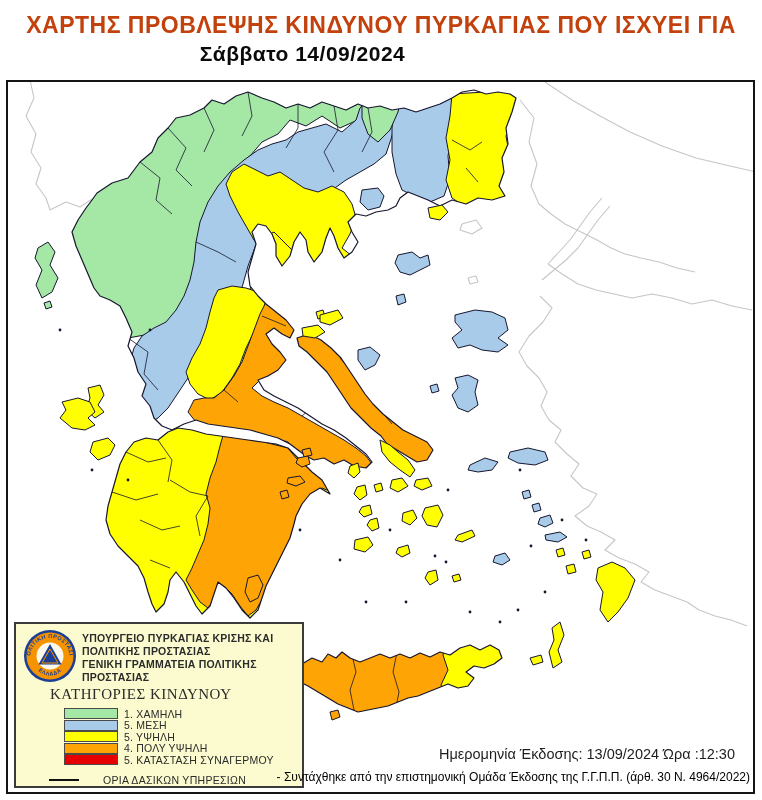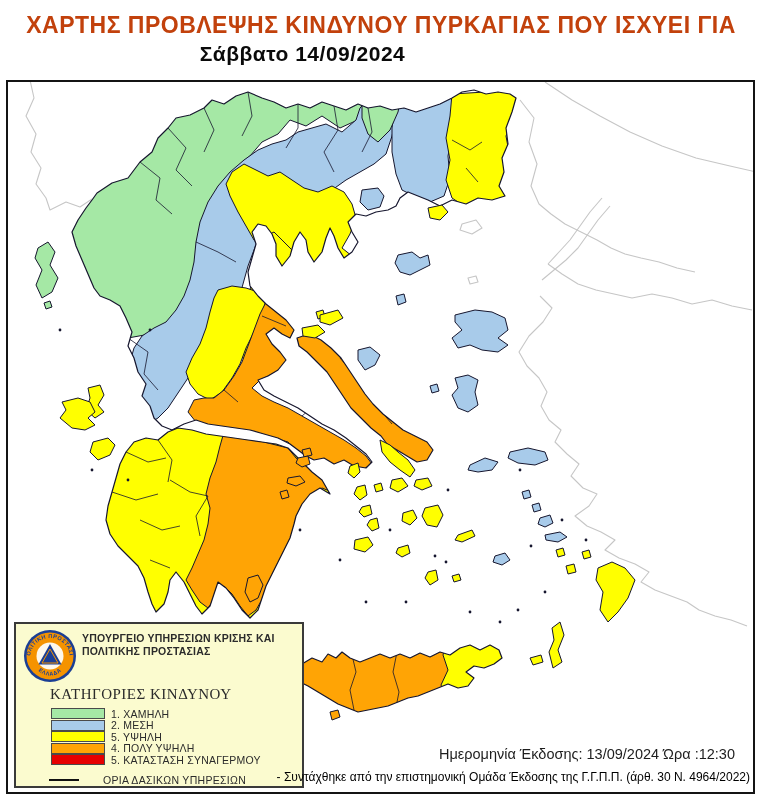--- a/index.html
+++ b/index.html
@@ -26,21 +26,21 @@
   }
   .logo{position:absolute;left:7px;top:5px;width:54px;height:54px;}
   .ministry{
     position:absolute;left:66px;top:8px;width:220px;
     font-size:10.5px;font-weight:bold;color:#2b2b2b;line-height:13px;letter-spacing:0.2px;
   }
   .legend-heading{
     position:absolute;left:34px;top:62px;
     font-size:15px;color:#2b2b2b;letter-spacing:0.5px;font-family:Liberation Serif, serif;
   }
-  .legend-rows{position:absolute;left:35px;top:84px;width:250px;}
+  .legend-rows{position:absolute;left:48px;top:84px;width:250px;}
   .legend-row{display:flex;align-items:center;height:11.5px;margin-bottom:0;}
   .cat-swatch{width:52px;height:9px;border:1px solid #4a4a4a;margin-right:6px;flex:0 0 auto;}
   .cat-label{font-size:10.5px;color:#2b2b2b;white-space:nowrap;letter-spacing:0.2px;}
   .boundary-row{position:absolute;left:33px;top:150px;display:flex;align-items:center;gap:16px;}
   .boundary-line{width:30px;height:0;border-top:2px solid #111;margin-right:8px;}
   .boundary-label{font-size:10.5px;color:#2b2b2b;letter-spacing:0.3px;}
   .footer-issue{
     position:absolute;right:27px;top:746px;font-size:14.5px;color:#1d1d1d;z-index:5;white-space:nowrap;
   }
   .footer-note{
@@ -215,34 +215,35 @@
     <path id="logo-arc-bottom" d="M10.5,30 A16.5,16.5 0 0 0 43.5,30" fill="none"></path>
     <text font-size="5.6" font-weight="bold" fill="#1b3f94" font-family="Liberation Sans, sans-serif" letter-spacing="0.4">
       <textPath href="#logo-arc-top" startOffset="50%" text-anchor="middle">ΠΟΛΙΤΙΚΗ ΠΡΟΣΤΑΣΙΑ</textPath>
     </text>
     <text font-size="5.4" font-weight="bold" fill="#1b3f94" font-family="Liberation Sans, sans-serif" letter-spacing="0.6">
       <textPath href="#logo-arc-bottom" startOffset="50%" text-anchor="middle">ΕΛΛΑΔΑ</textPath>
     </text>
   </svg>
 
   <div class="ministry">
-    <div>ΥΠΟΥΡΓΕΙΟ  ΥΠΗΡΕΣΙΩΝ ΚΡΙΣΗΣ ΚΑΙ</div>
+    <div>ΥΠΟΥΡΓΕΙΟ  ΠΥΡΚΑΓΙΑΣ ΚΡΙΣΗΣ ΚΑΙ</div>
     <div>ΠΟΛΙΤΙΚΗΣ ΠΡΟΣΤΑΣΙΑΣ</div>
+    <div>ΓΕΝΙΚΗ ΓΡΑΜΜΑΤΕΙΑ ΠΟΛΙΤΙΚΗΣ ΠΡΟΣΤΑΣΙΑΣ</div>
   </div>
 
   <div class="legend-heading">ΚΑΤΗΓΟΡΙΕΣ ΚΙΝΔΥΝΟΥ</div>
 
   <div class="legend-rows">
     <div class="legend-row">
       <span class="cat-swatch" style="background: rgb(165, 232, 165);"></span>
       <span class="cat-label">1. ΧΑΜΗΛΗ</span>
     </div>
     <div class="legend-row">
       <span class="cat-swatch" style="background: rgb(168, 203, 234);"></span>
-      <span class="cat-label">2. ΜΕΣΗ</span>
+      <span class="cat-label">5. ΜΕΣΗ</span>
     </div>
     <div class="legend-row">
       <span class="cat-swatch" style="background: rgb(255, 255, 0);"></span>
       <span class="cat-label">5. ΥΨΗΛΗ</span>
     </div>
     <div class="legend-row">
       <span class="cat-swatch" style="background: rgb(255, 164, 5);"></span>
       <span class="cat-label">4. ΠΟΛΥ ΥΨΗΛΗ</span>
     </div>
     <div class="legend-row">

